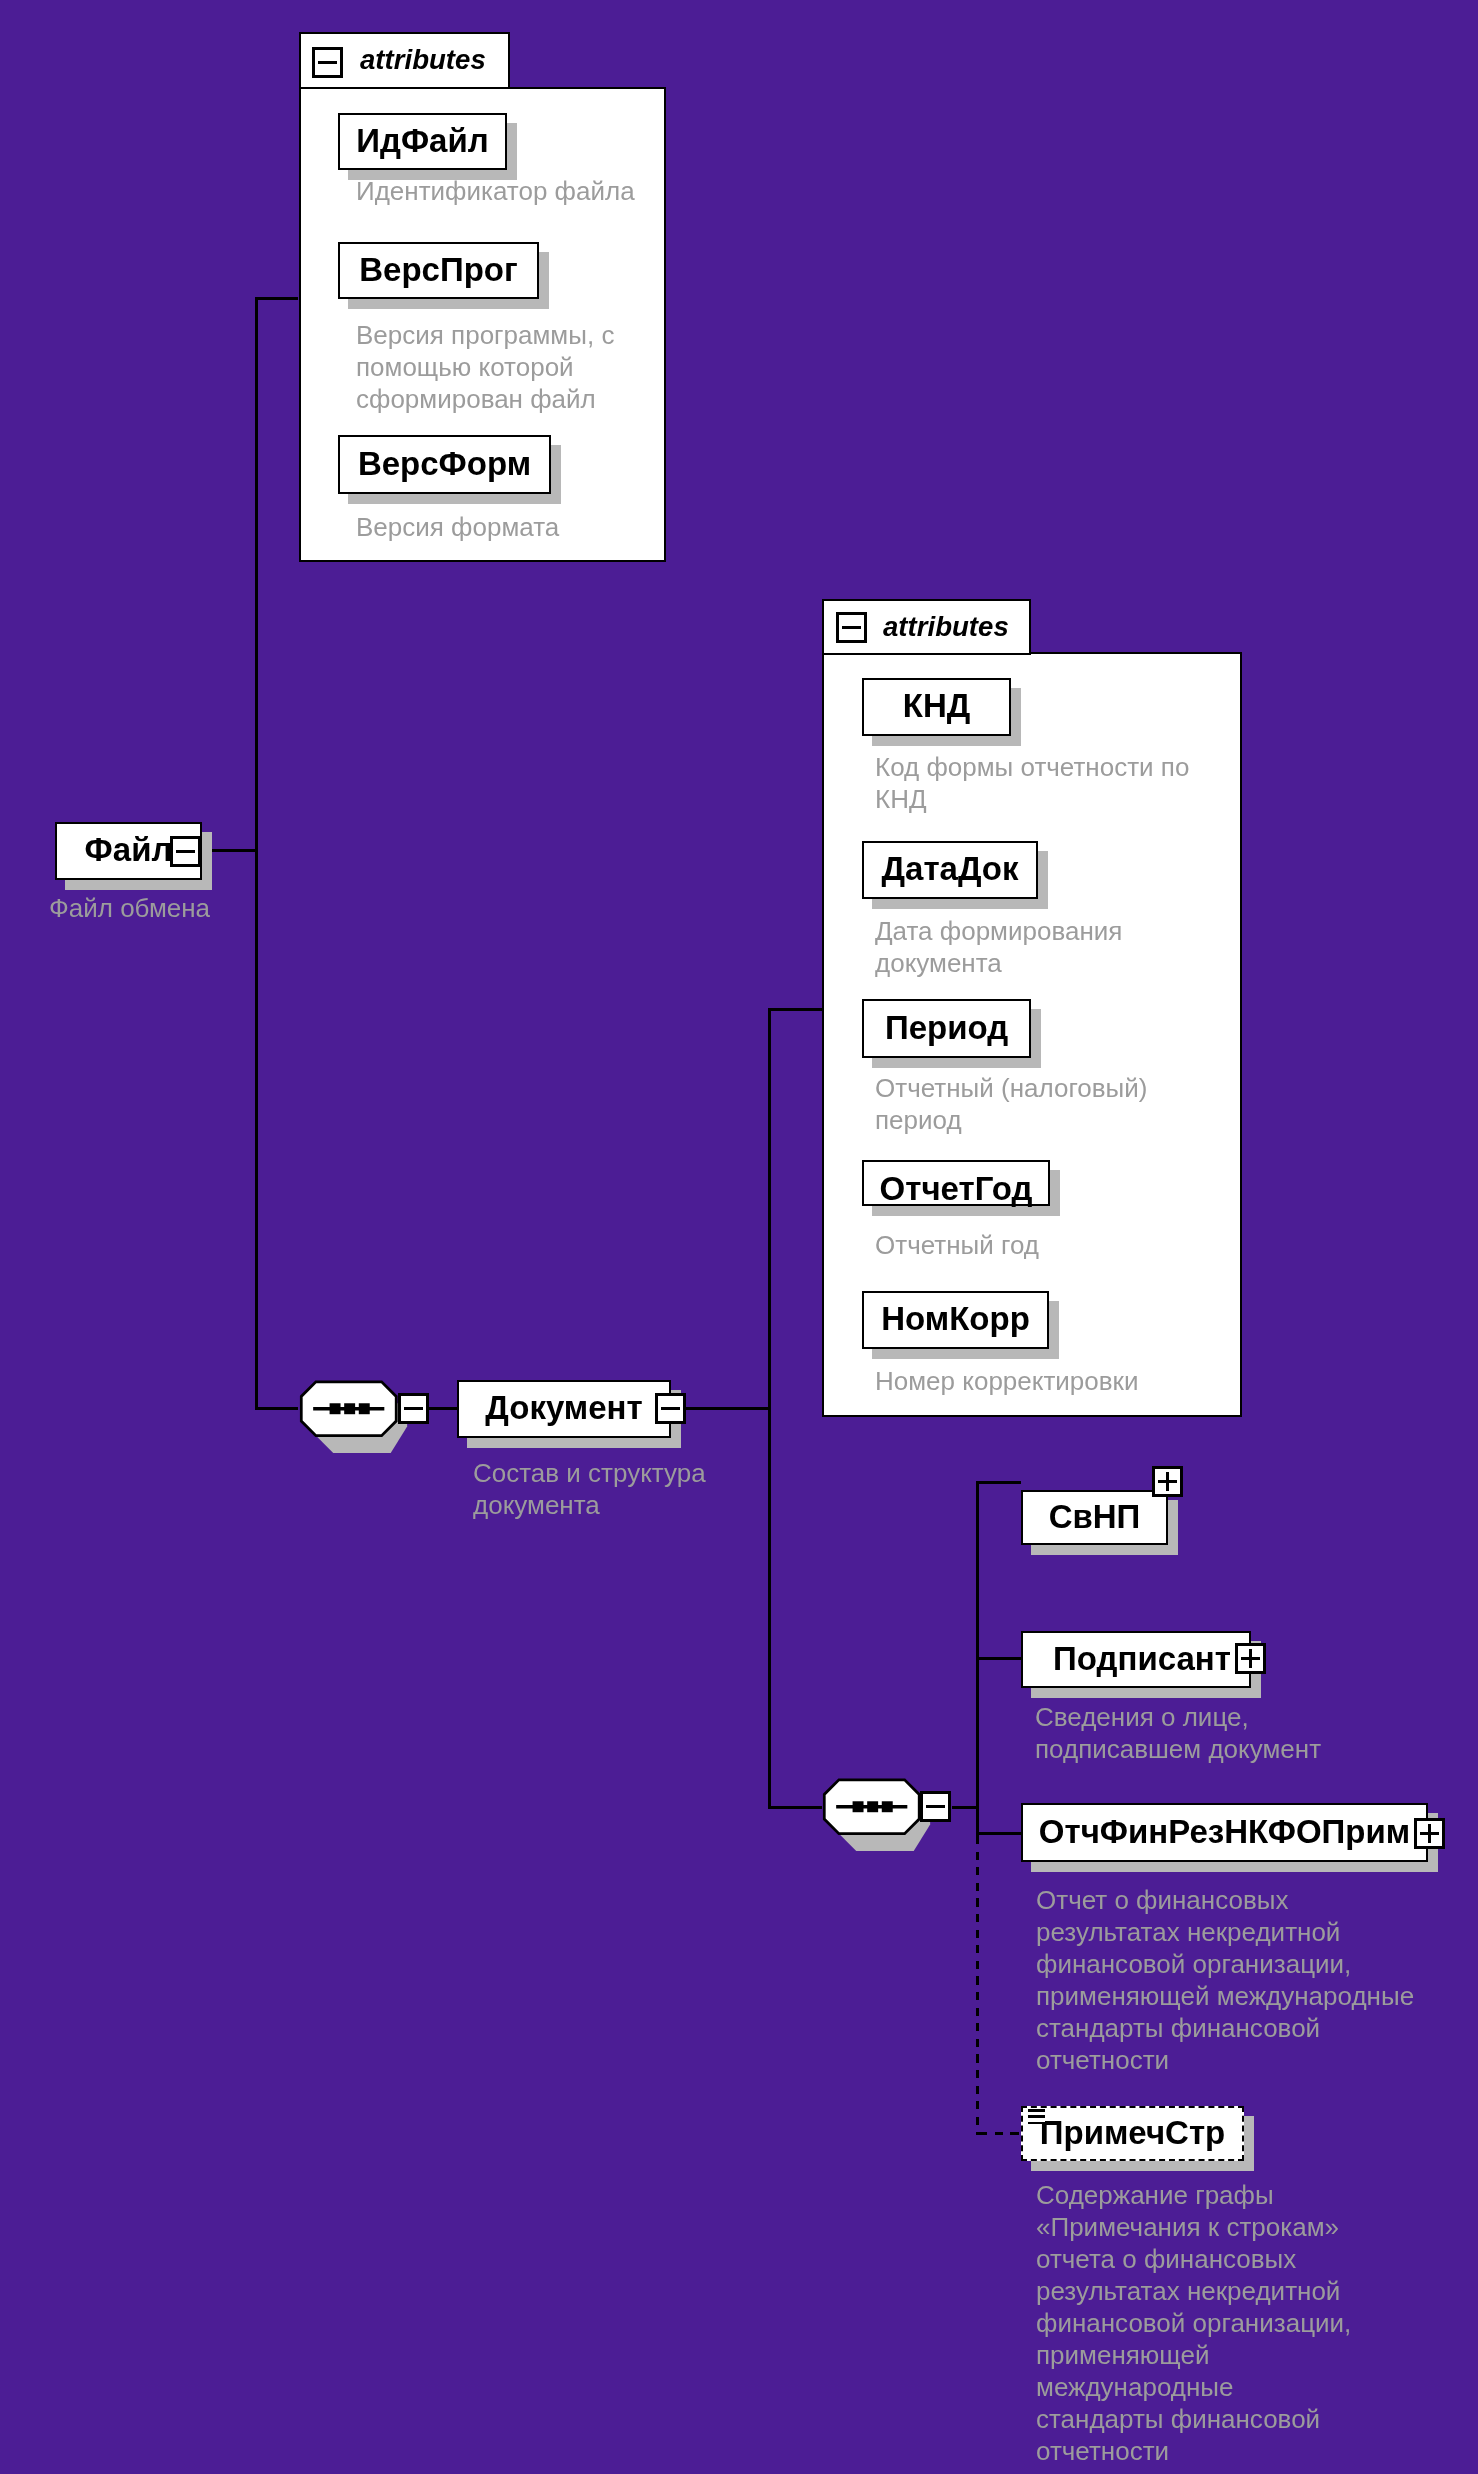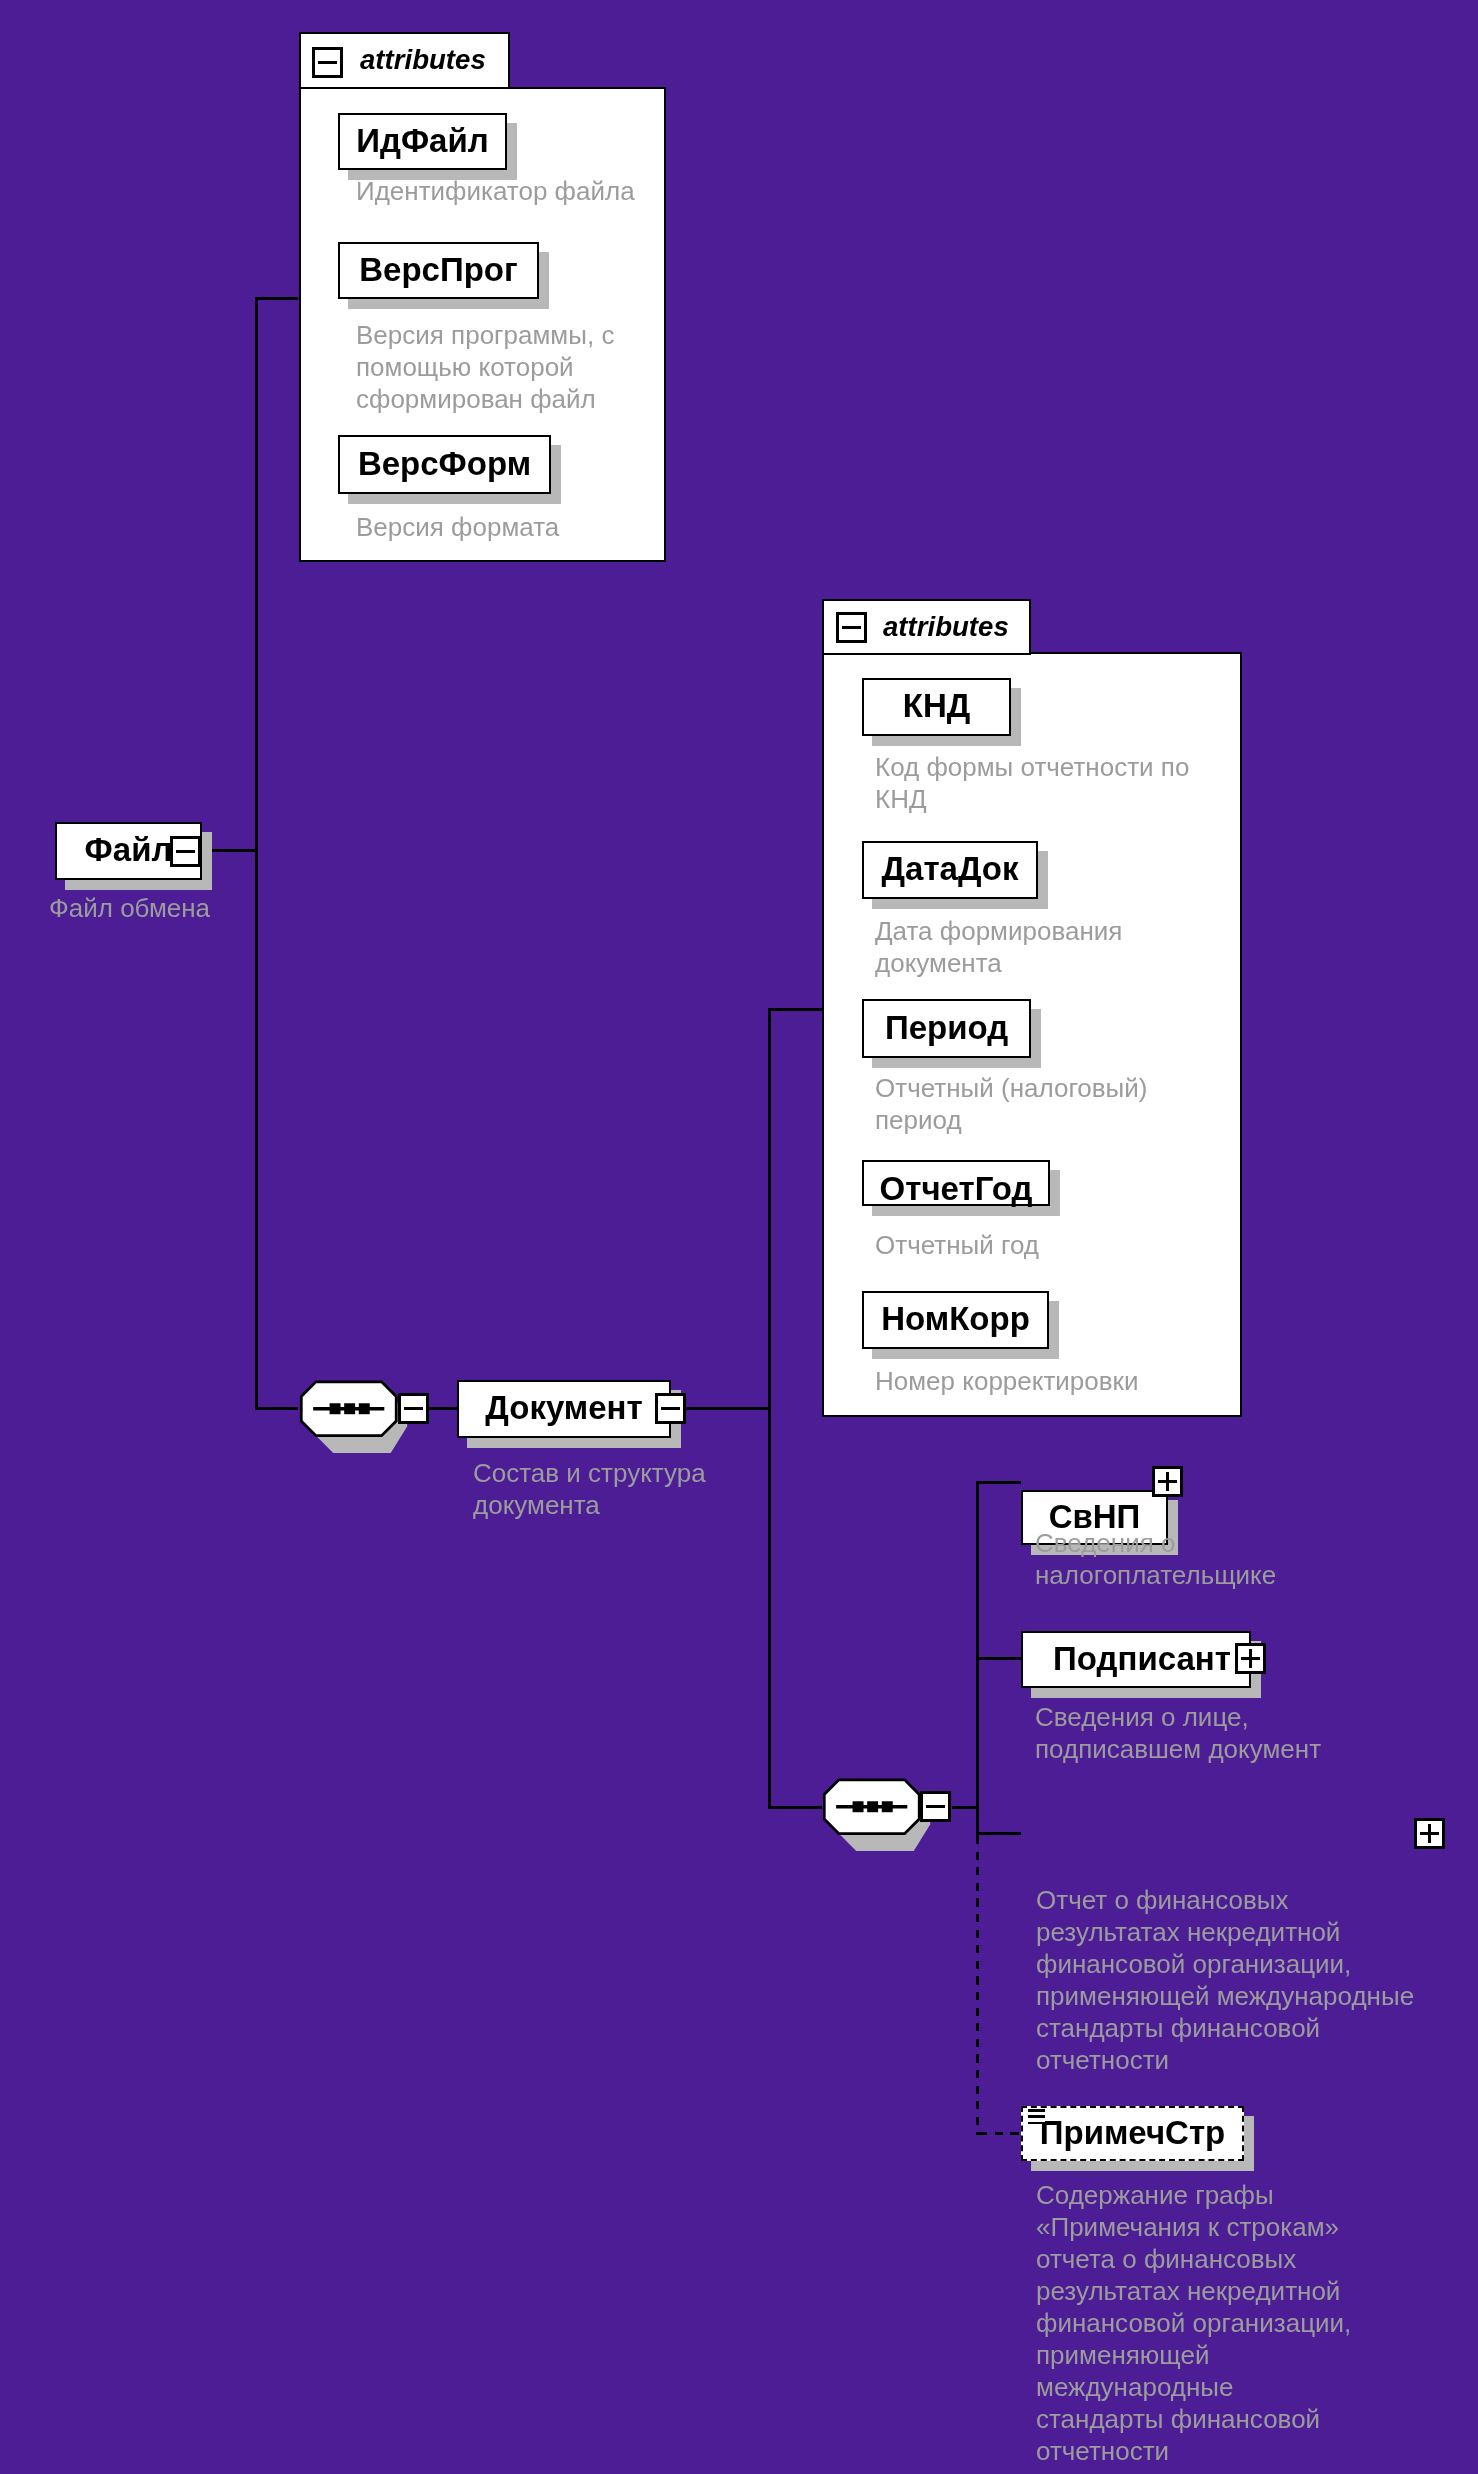--- a/index.html
+++ b/index.html
@@ -186,34 +186,33 @@
     <rect x="33" y="25.5" width="12" height="12" fill="#000000"></rect>
     <rect x="49" y="25.5" width="12" height="12" fill="#000000"></rect>
     <rect x="65" y="25.5" width="12" height="12" fill="#000000"></rect>
   </svg>
   <div class="toggle" style="left:920px;top:1791px;"></div>
 
   <div class="ebox" style="left:1021px;top:1454px;width:147px;height:55px;line-height:50px;margin-top:36px;">
     <span>СвНП</span>
   </div>
   <div class="toggle plus" style="left:1152px;top:1466px;"></div>
-  <div class="ann" style="left:1035px;top:1527px;">
-    <div>Сведения о</div>
-    <div>налогоплательщике</div>
-  </div>
 
   <div class="ebox" style="left:1021px;top:1631px;width:230px;height:57px;line-height:51px;padding-left:12px;">
     <span>Подписант</span>
   </div>
   <div class="toggle plus" style="left:1235px;top:1643px;"></div>
   <div class="ann" style="left:1035px;top:1701px;">
     <div>Сведения о лице,</div>
     <div>подписавшем документ</div>
   </div>
 
+  <div class="ebox" style="left:1021px;top:1803px;width:407px;height:59px;line-height:53px;">
+    <span>ОтчФинРезНКФОПрим</span>
+  </div>
   <div class="toggle plus" style="left:1414px;top:1818px;"></div>
   <div class="ann" style="left:1036px;top:1884px;">
     <div>Отчет о финансовых</div>
     <div>результатах некредитной</div>
     <div>финансовой организации,</div>
     <div>применяющей международные</div>
     <div>стандарты финансовой</div>
     <div>отчетности</div>
   </div>
 

